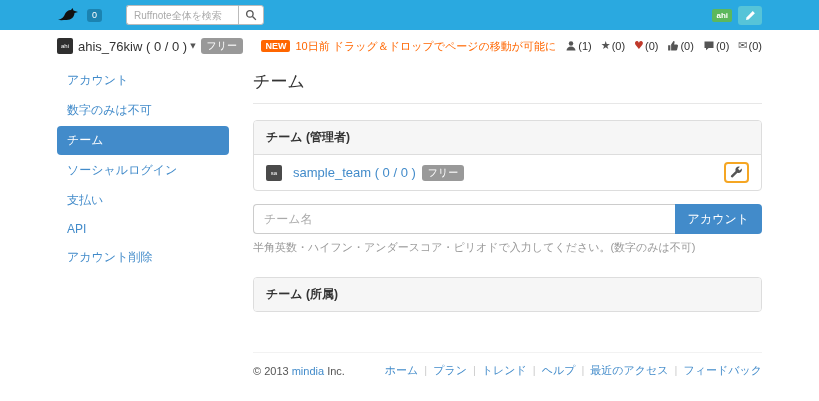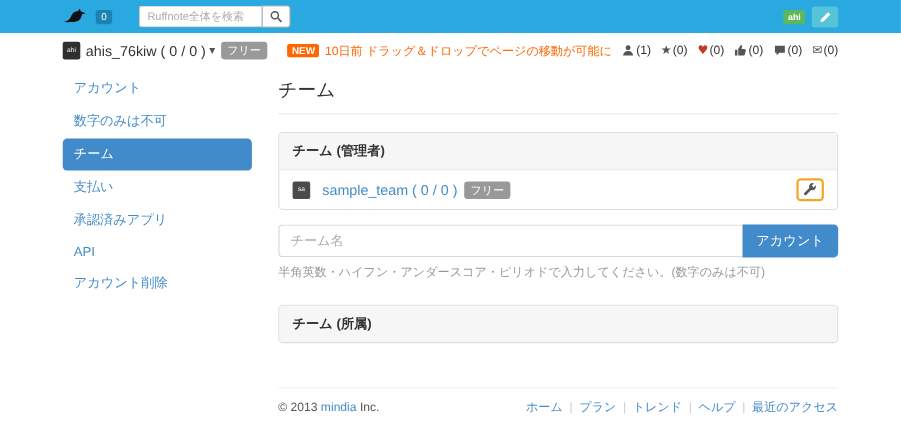--- a/index.html
+++ b/index.html
@@ -176,22 +176,22 @@
       </span>
     </div>
   </div>
 </div>
 
 <div class="container main-wrap">
   <ul class="sidebar">
     <li>アカウント</li>
     <li>数字のみは不可</li>
     <li class="active">チーム</li>
+    <li>ソーシャルログイン</li>
     <li>支払い</li>
-    <li>承認済みアプリ</li>
     <li>API</li>
     <li>アカウント削除</li>
   </ul>
 
   <div class="main-col">
     <h2 class="page-title">チーム</h2>
 
     <div class="panel">
       <div class="panel-header">チーム (管理者)</div>
       <div class="panel-body">
@@ -222,17 +222,18 @@
 
     <div class="footer">
       <div class="footer-inner">
         <span class="copyright"><span>© 2013 </span><a>mindia</a><span> Inc.</span></span>
         <span class="footer-links">
           <a>ホーム</a>
           <a>プラン</a>
           <a>トレンド</a>
           <a>ヘルプ</a>
           <a>最近のアクセス</a>
+          <a>フィードバック</a>
         </span>
       </div>
     </div>
   </div>
 </div>
 
 </body></html>

